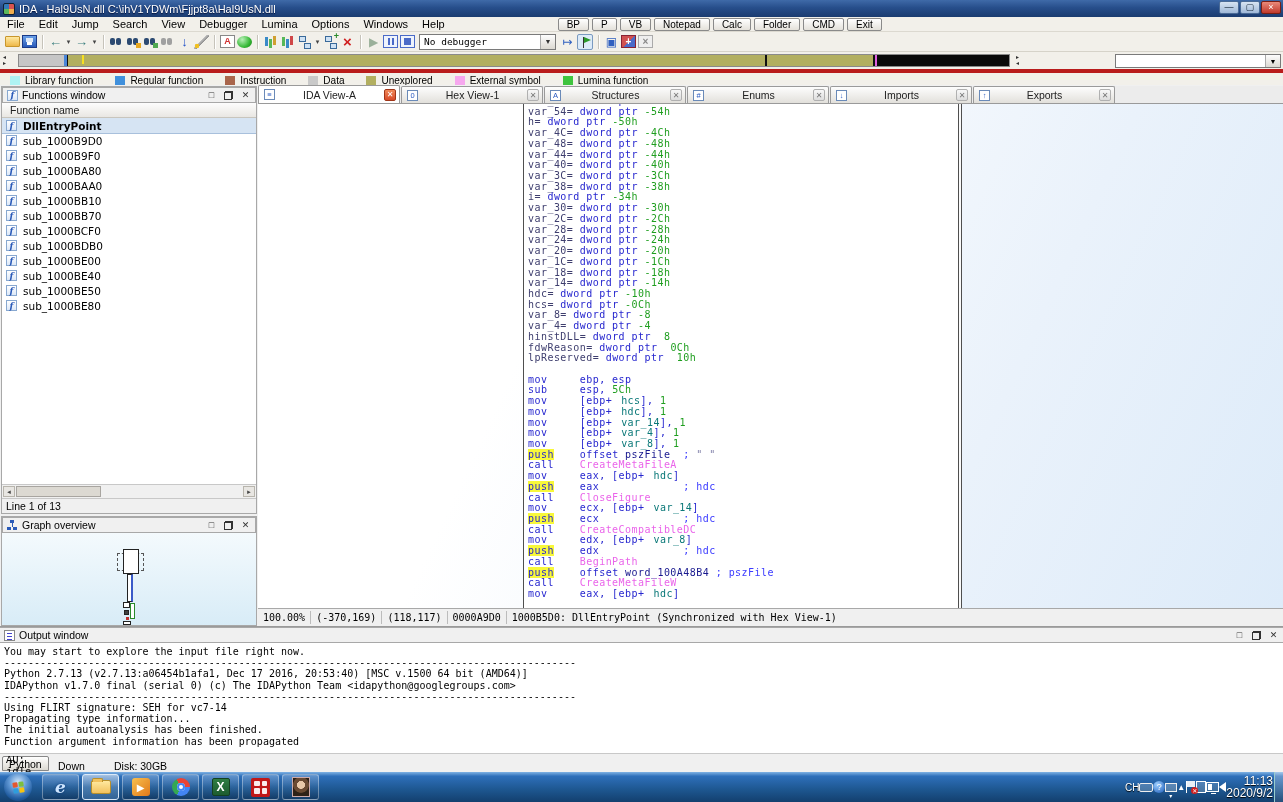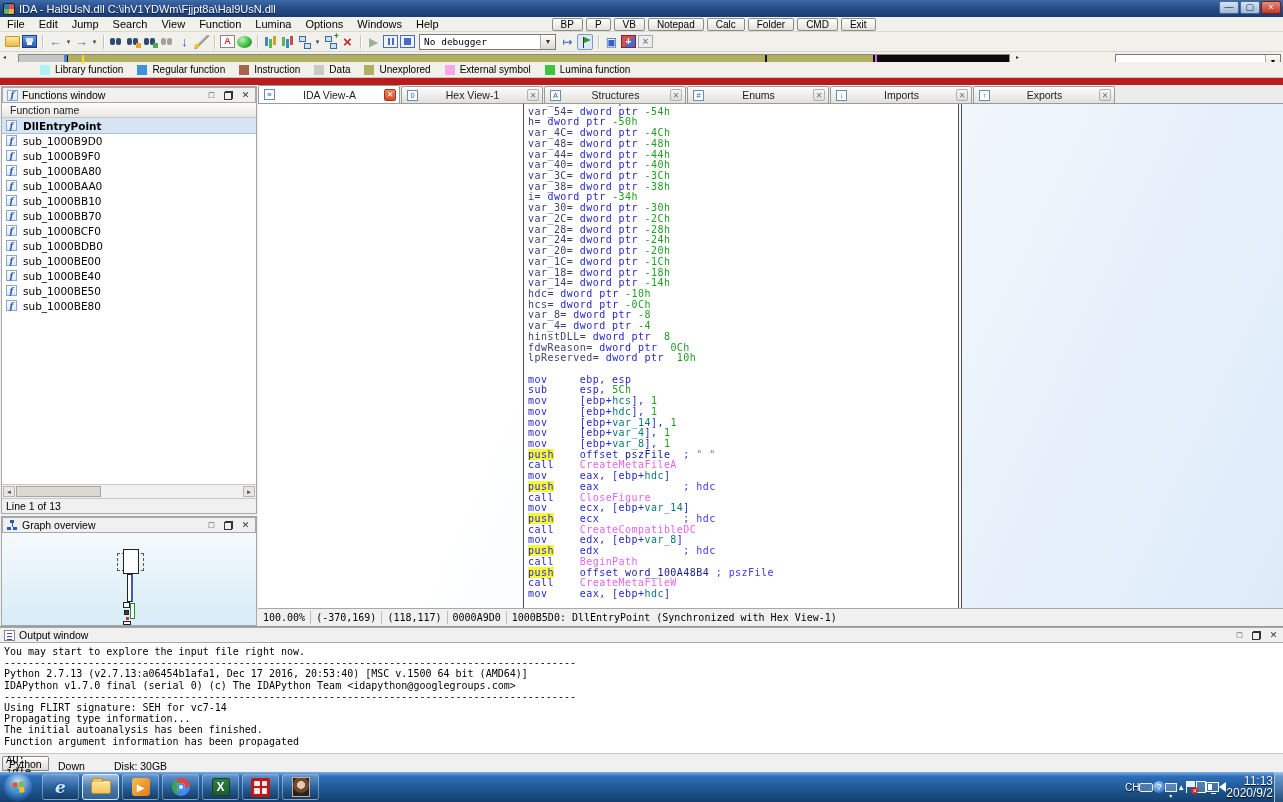--- a/index.html
+++ b/index.html
@@ -87,22 +87,22 @@
     font-size:6px;color:#333;}
   #band{position:absolute;left:18px;top:2px;width:992px;height:13px;border:1px solid #8a8a8a;
     background:var(--band-unexplored);}
   .bseg{position:absolute;top:0;height:100%;}
   #band-marker{position:absolute;left:63px;top:0;width:2px;height:9px;background:#f8e020;z-index:2;}
   #band-combo{position:absolute;left:1115px;top:2px;width:166px;height:14px;border:1px solid #7a7a7a;background:#fff;}
   #band-combo .arr{position:absolute;right:0;top:0;width:15px;height:100%;border-left:1px solid #aaa;
     background:linear-gradient(#fdfdfd,#dcd9d2);display:flex;align-items:center;justify-content:center;font-size:7px;}
 
   
-  #legend{position:absolute;left:0;top:62px;width:1283px;height:16px;background:#f2f0ea;
-    border-bottom:1px solid #c8c5bc;display:flex;align-items:center;padding-left:40px;gap:14px;font-size:10px;}
+  #legend{position:absolute;left:0;top:73px;width:1283px;height:16px;background:#f2f0ea;
+    border-bottom:1px solid #c8c5bc;display:flex;align-items:center;padding-left:10px;gap:22px;font-size:10px;}
   .lg{display:flex;align-items:center;gap:5px;}
   .lg .sw{width:10px;height:10px;display:inline-block;}
 
   
   #main{position:absolute;left:0;top:85px;width:1283px;height:541px;background:#f0f0f0;}
   .ptitle{height:16px;background:#f0f0f0;border:1px solid #a8a8a8;display:flex;align-items:center;
     padding:0 4px;font-size:10.5px;gap:4px;}
   .pbtns{margin-left:auto;display:flex;gap:6px;color:#333;font-size:9px;align-items:center;}
   .pbtn{width:11px;height:11px;display:flex;align-items:center;justify-content:center;}
   .icon-float{position:relative;width:9px;height:9px;}
@@ -156,21 +156,21 @@
   .tab.active .tclose{background:linear-gradient(#f08858,#d84a28);color:#fff;border-color:#a03518;}
 
   #gcanvas{position:absolute;left:258px;top:19px;right:0;height:504px;overflow:hidden;
     background:linear-gradient(115deg,#ffffff 30%,#eaf2fb 70%,#ddebf9);}
   #disnode{position:absolute;left:265px;top:-9px;width:436px;height:520px;background:#fff;
     border:1px solid #4f4f4f;box-shadow:2px 0 0 #fafafa,3px 0 0 #4f4f4f;padding:0 0 0 4px;overflow:hidden;}
   .dline{white-space:pre;font-family:"DejaVu Sans Mono",monospace;font-size:10px;line-height:10.72px;
     letter-spacing:0.45px;height:10.72px;}
   .t-n{color:var(--tok-name);}
   .t-b{color:var(--tok-code);}
-  .t-v{color:var(--tok-var);}
+  .t-v{color:var(--tok-var);margin-left:9px;}
   .t-g{color:var(--tok-num);}
   .t-a{color:var(--tok-api);}
   .t-c{color:var(--tok-comment);}
   .t-s{color:var(--tok-string);}
   .t-d{color:var(--tok-data);}
   .t-h{color:var(--tok-code);background:var(--hl-bg);}
 
   #viewstatus{position:absolute;left:258px;top:523px;right:0;height:17px;background:#f0f0f0;border-top:1px solid #a8a8a8;
     display:flex;align-items:center;font-family:"DejaVu Sans Mono",monospace;font-size:10px;}
   #viewstatus .seg{padding:0 5px;border-right:1px solid #bcbcbc;height:13px;display:flex;align-items:center;white-space:pre;}
@@ -261,21 +261,21 @@
     </div>
   </div>
 
   <div id="menubar">
     <div id="menuitems" style="display: flex;">
         <span class="menu-item">File</span>
         <span class="menu-item">Edit</span>
         <span class="menu-item">Jump</span>
         <span class="menu-item">Search</span>
         <span class="menu-item">View</span>
-        <span class="menu-item">Function</span>
+        <span class="menu-item">Debugger</span>
         <span class="menu-item">Lumina</span>
         <span class="menu-item">Options</span>
         <span class="menu-item">Windows</span>
         <span class="menu-item">Help</span>
       </div>
     <div id="quickbtns">
         <span class="qbtn">BP</span>
         <span class="qbtn">P</span>
         <span class="qbtn">VB</span>
         <span class="qbtn">Notepad</span>

